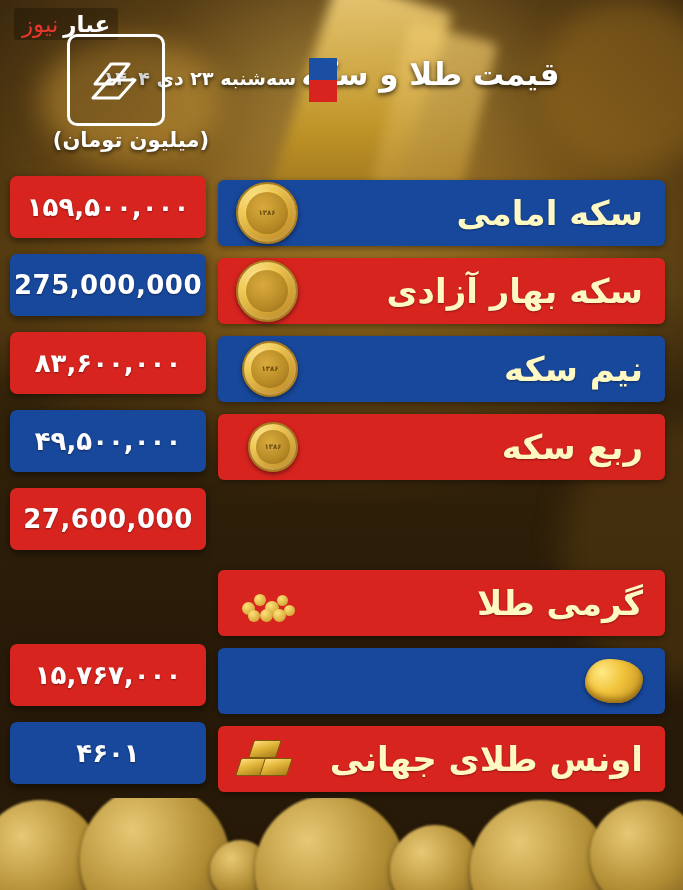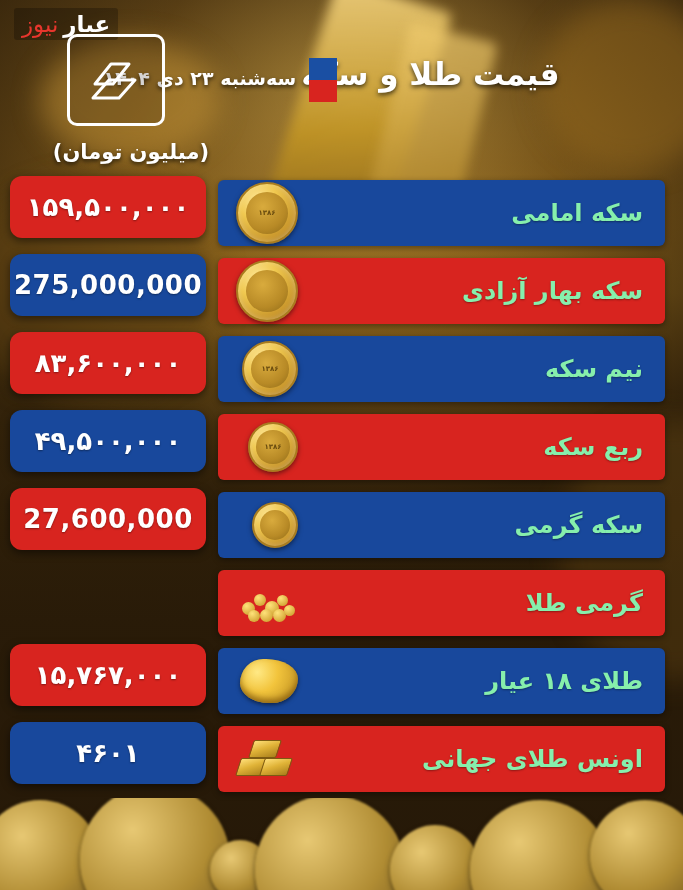--- a/index.html
+++ b/index.html
@@ -131,21 +131,20 @@
   }
   .unit-label {
     position: absolute;
     top: 128px;
     right: 474px;
     color: #ffffff;
     font-size: 21px;
     font-weight: bold;
     text-shadow: 0 2px 4px rgba(0,0,0,0.7);
     direction: rtl;
-    margin-top: 12px;
   }
 
   
   .rows {
     position: absolute;
     top: 176px;
     left: 0;
     right: 0;
     z-index: 5;
   }
@@ -165,35 +164,35 @@
     align-items: center;
     justify-content: space-between;
     padding: 0 22px 0 18px;
     box-sizing: border-box;
     box-shadow: 0 2px 6px rgba(0,0,0,0.4);
   }
   .row-name.blue { background: #18489c; }
   .row-name.red  { background: #d8241f; }
 
   .row-label {
-    color: #86efac;
-    font-size: 24px;
+    color: #fef9c3;
+    font-size: 34px;
     font-weight: bold;
     direction: rtl;
     text-shadow: 0 1px 2px rgba(0,0,0,0.35);
     white-space: nowrap;
   }
 
   .row-price {
     position: absolute;
     top: 0;
     left: 10px;
     width: 196px;
     height: 62px;
-    border-radius: 12px;
+    border-radius: 7px;
     display: flex;
     align-items: center;
     justify-content: center;
     box-shadow: 0 3px 8px rgba(0,0,0,0.5);
   }
   .row-price.blue { background: #18489c; }
   .row-price.red  { background: #d8241f; }
   .price-text {
     color: #ffffff;
     font-size: 26px;
@@ -395,28 +394,20 @@
               <span class="coin-face">۱۳۸۶</span>
             </span>
         </span>
       </div>
       <div class="row-price blue">
         <span class="price-text">۴۹,۵۰۰,۰۰۰</span>
       </div>
     </div>
 
     <div class="row">
-      <div class="row-name blue">
-        <span class="row-label">سکه گرمی</span>
-        <span class="item-icon">
-          <span class="coin" style="width:42px;height:42px;">
-              <span class="coin-face"></span>
-            </span>
-        </span>
-      </div>
       <div class="row-price red">
         <span class="price-text">27,600,000</span>
       </div>
     </div>
 
     <div class="row">
       <div class="row-name red">
         <span class="row-label">گرمی طلا</span>
         <span class="item-icon">
           <span class="gold-grains">
@@ -428,21 +419,20 @@
             <i style="left:22px; top:25px; width:13px; height:13px;"></i>
             <i style="left:35px; top:25px; width:13px; height:13px;"></i>
             <i style="left:46px; top:21px; width:11px; height:11px;"></i>
           </span>
         </span>
       </div>
     </div>
 
     <div class="row">
       <div class="row-name blue">
-        <span class="row-label">طلای ۱۸ عیار</span>
         <span class="item-icon">
           <span class="gold-nugget"></span>
         </span>
       </div>
       <div class="row-price red">
         <span class="price-text">۱۵,۷۶۷,۰۰۰</span>
       </div>
     </div>
 
     <div class="row">

